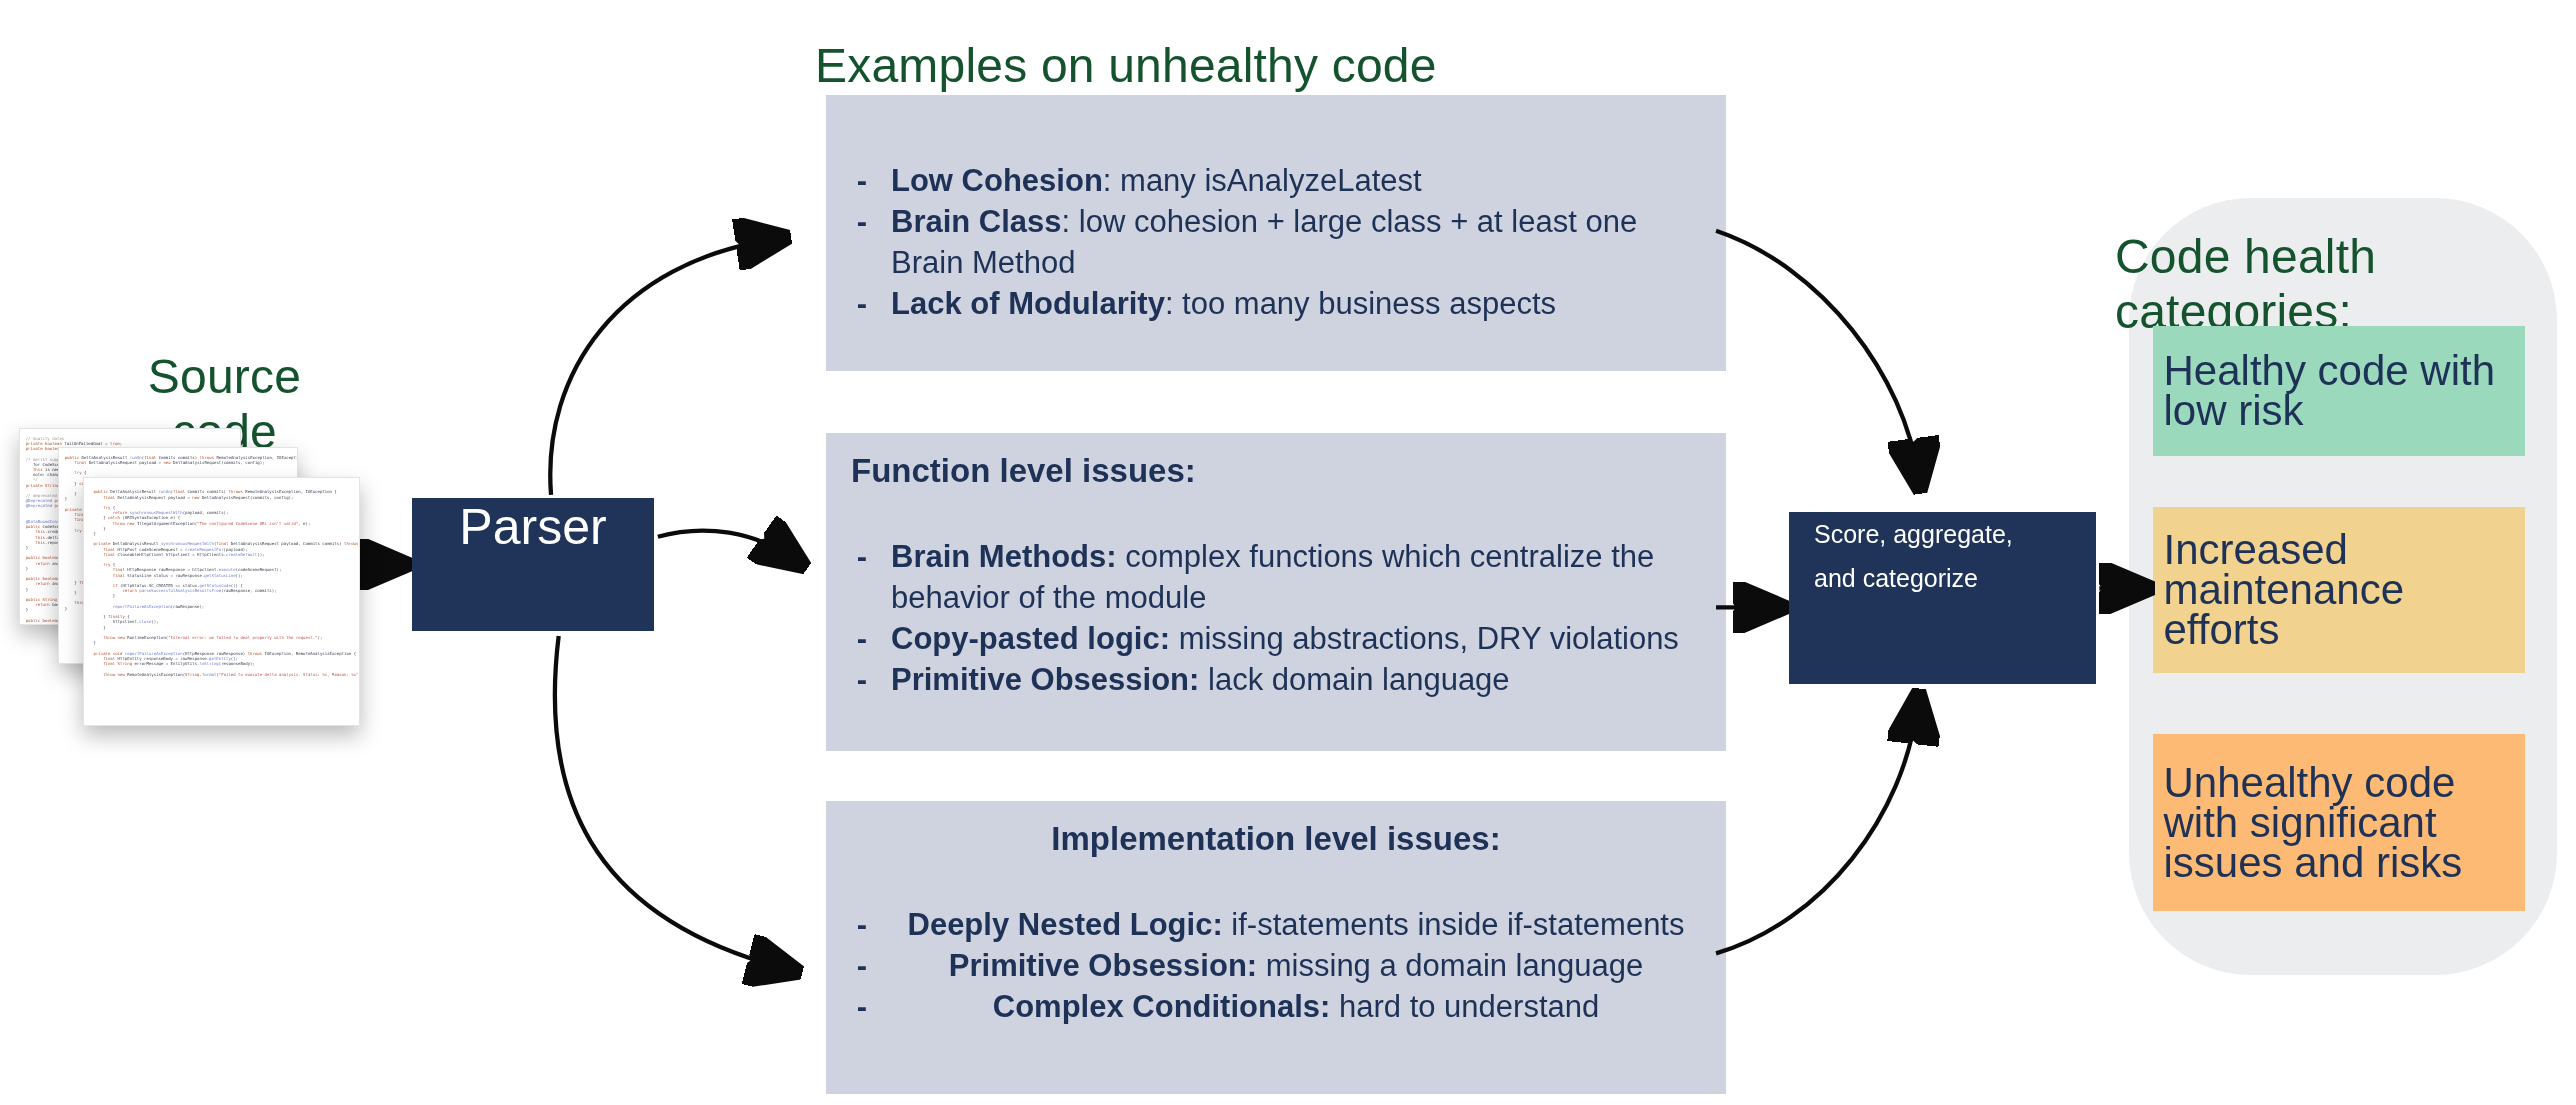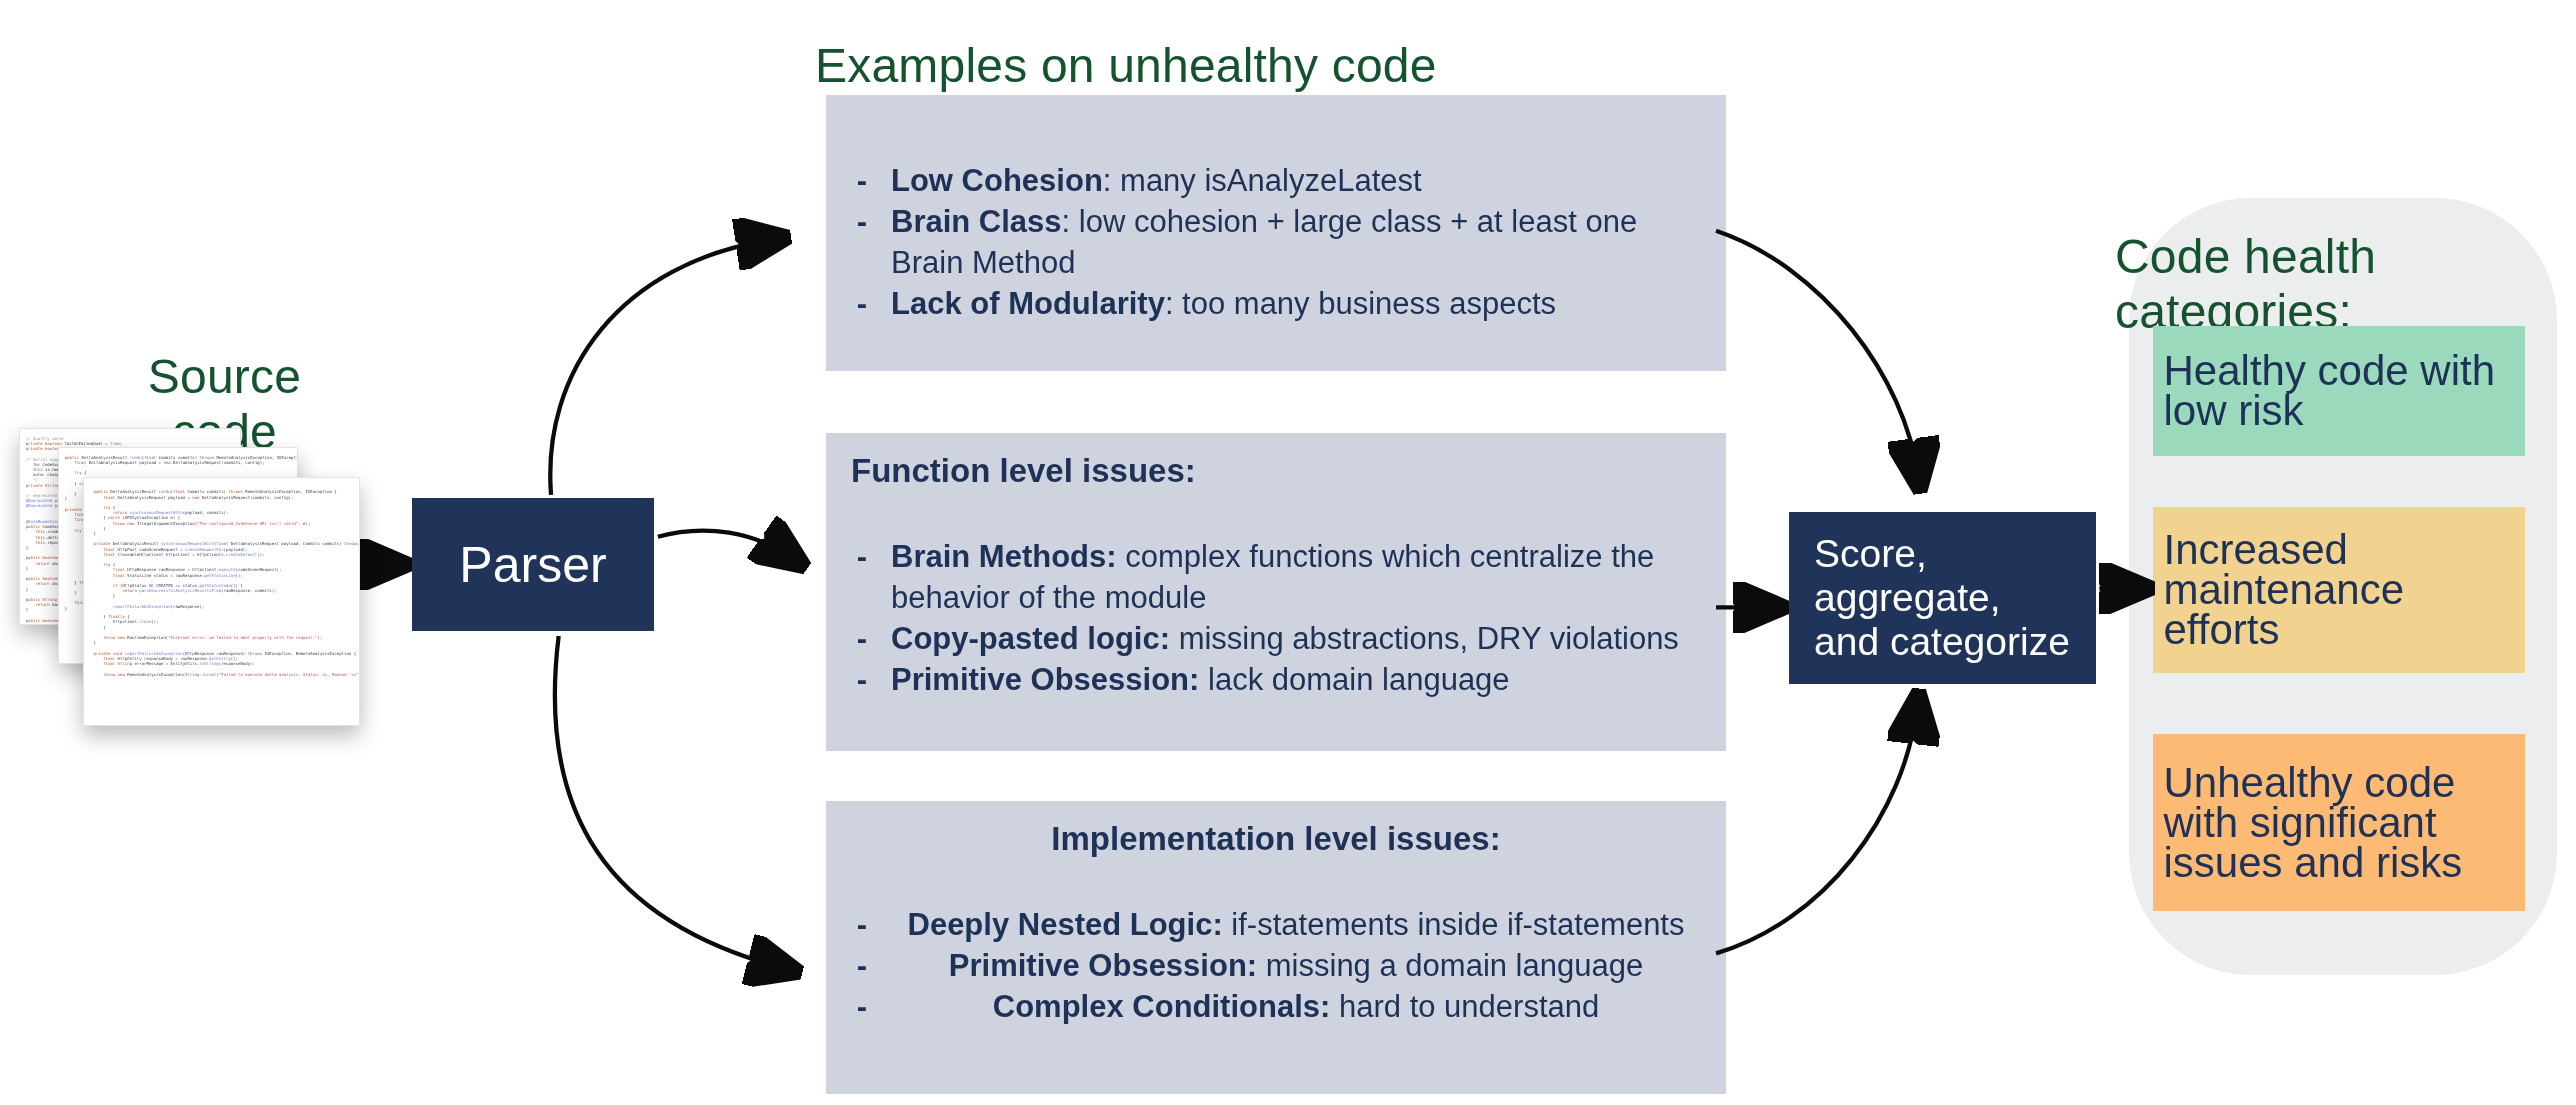--- a/index.html
+++ b/index.html
@@ -10,23 +10,23 @@
 
   
   .issue-box { position:absolute; left:826px; width:900px; background:#ced3df; color:#1e3156; padding:19px 25px; }
   .issue-title { font-size:33px; font-weight:bold; }
   .issue-list { list-style:none; margin-top:46px; }
   .issue-list li { position:relative; font-size:31px; line-height:41px; padding-left:40px; margin:0; }
   .issue-list .dash { position:absolute; left:5.7px; font-weight:bold; }
   .issue-list .term { font-weight:bold; }
 
   
-  .navy-box { position:absolute; background:#1f3458; color:#ffffff; display:flex; flex-direction:column; justify-content:center; }
+  .navy-box { position:absolute; background:#1f3458; color:#ffffff; display:flex; flex-direction:column; justify-content:flex-start; }
   #parser-box { left:412px; top:498px; width:242px; height:133px; align-items:center; font-size:50px; }
-  #score-box { left:1789px; top:512px; width:307px; height:172px; padding-left:25px; font-size:39px; line-height:44px; }
+  #score-box { left:1789px; top:512px; width:307px; height:172px; padding-left:25px; font-size:25px; line-height:44px; }
 
   
   .page { position:absolute; background:#ffffff; border:1px solid #e3e3e6; box-shadow:0 9.5px 21px rgba(0,0,0,0.28); padding:6.7px 5.7px; overflow:hidden; }
   #code-page-1 { left:19px;  top:428px; width:222px; height:197px; z-index:1; }
   #code-page-2 { left:58px;  top:447px; width:240px; height:217px; z-index:2; }
   #code-page-3 { left:83px;  top:477px; width:277px; height:249px; z-index:3; padding:11.4px 9.5px; }
   .code { font-family:"DejaVu Sans Mono", monospace; font-size:4px; line-height:5.2px; color:#3d4350; white-space:pre; }
   .code .cm { color:#9a9a9a; }
   .code .k  { color:#b0502e; }
   .code .m  { color:#6f7cd0; }

